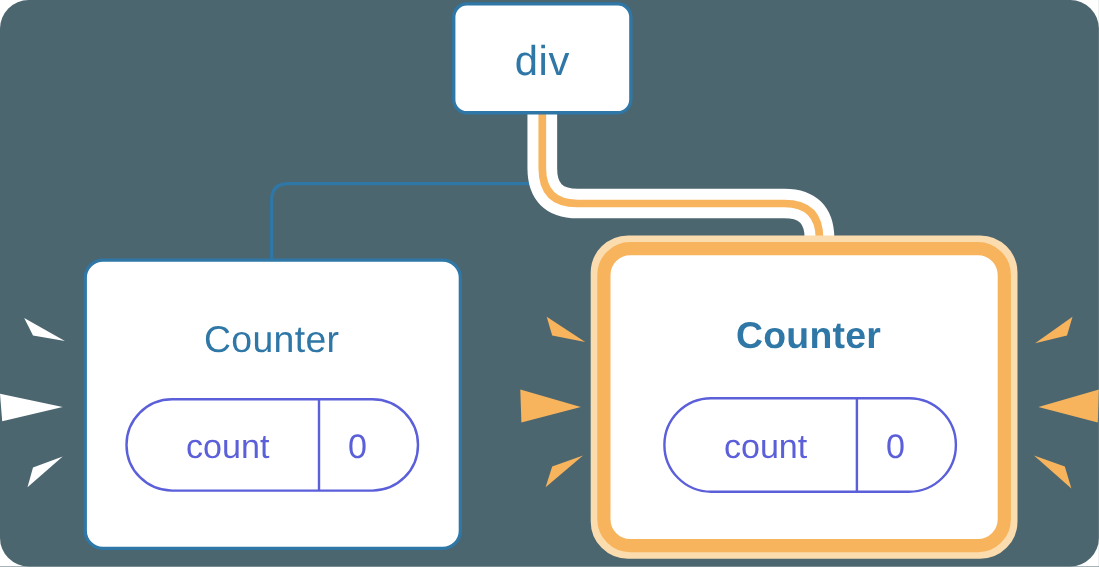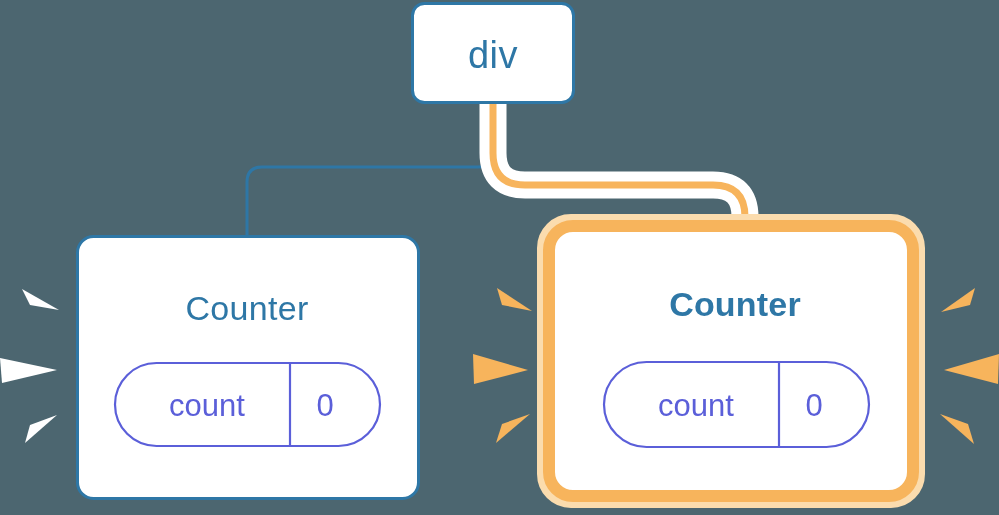--- a/index.html
+++ b/index.html
@@ -11,20 +11,21 @@
     width: 999px;
     height: 515px;
     overflow: hidden;
     font-family: "Liberation Sans", sans-serif;
   }
   #stage {
     position: relative;
     width: 999px;
     height: 515px;
     background: #4C6670;
+    border-radius: 26px;
   }
   #stage svg.layer {
     position: absolute;
     left: 0;
     top: 0;
     width: 999px;
     height: 515px;
   }
   .node-label {
     font-family: "Liberation Sans", sans-serif;

